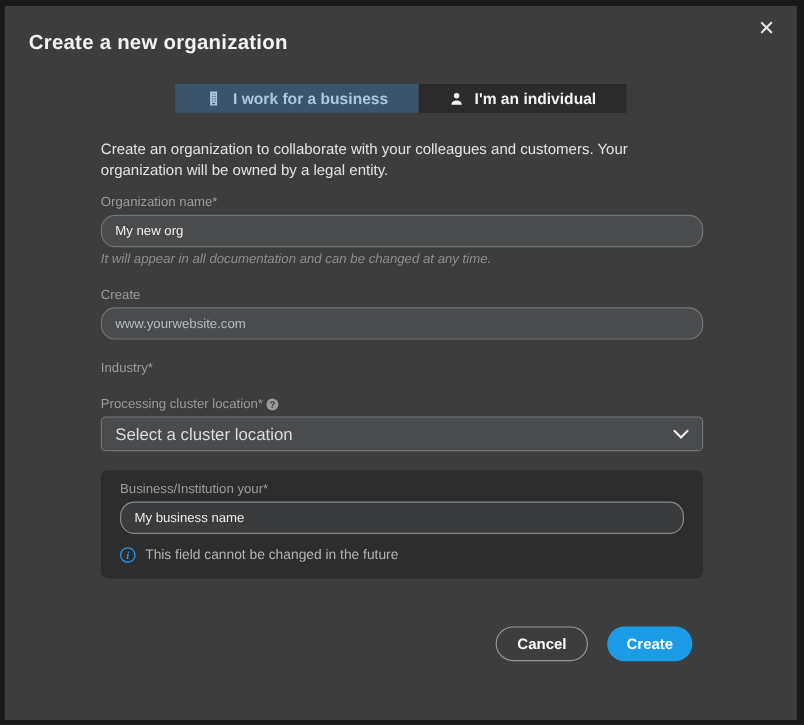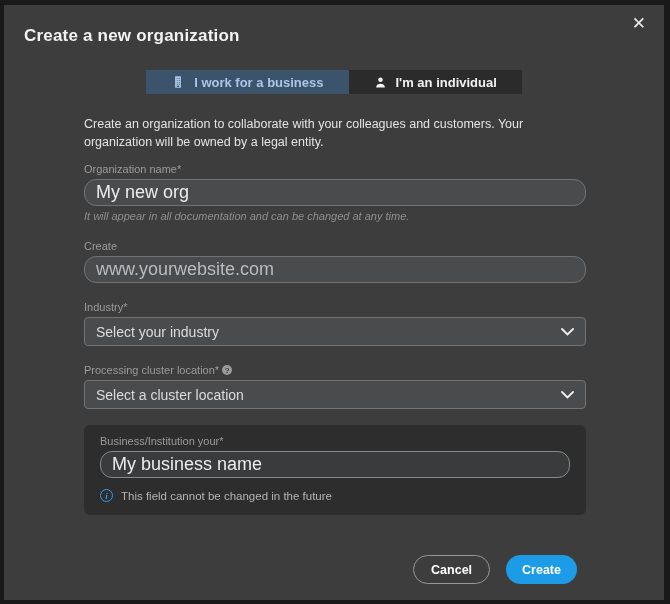--- a/index.html
+++ b/index.html
@@ -45,21 +45,21 @@
   }
   .field { margin-top:18px; }
   .field.first { margin-top:12px; }
   .field-label {
     display:flex; align-items:center; gap:3px;
     font-size:11px; color:#9b9b9b; margin-bottom:4px;
   }
   .text-input {
     width:100%; height:27px;
     background:#494b4d; border:1px solid #717375; border-radius:12px;
-    color:#ececec; font-size:18px; padding:0 11px;
+    color:#ececec; font-size:11px; padding:0 11px;
     font-family:"Liberation Sans", sans-serif;
   }
   .text-input.dim { color:#b9bcbe; }
   .helper {
     font-style:italic; font-size:11px; color:#8e8e8e; margin-top:4px;
   }
   .select {
     position:relative; height:29px;
     background:#494b4d; border:1px solid #717375; border-radius:4px;
     display:flex; align-items:center; padding:0 32px 0 11px;
@@ -147,28 +147,20 @@
       <div class="helper">It will appear in all documentation and can be changed at any time.</div>
     </div>
 
     <div class="field">
       <span class="field-label">Create</span>
       <input class="text-input dim" type="text" value="www.yourwebsite.com" style="">
     </div>
 
     <div class="field">
       <span class="field-label">Industry*</span>
-      <div class="select">
-        <span>Select your industry</span>
-        <span class="chevron">
-          <svg width="13" height="8" viewBox="0 0 13 8" aria-hidden="true">
-            <path d="M1 1l5.5 5.5L12 1" fill="none" stroke="#f0f0f0" stroke-width="1.8" stroke-linecap="round"></path>
-          </svg>
-        </span>
-      </div>
     </div>
 
     <div class="field">
       <span class="field-label">
         <span>Processing cluster location*</span>
         <span class="help-badge">?</span>
       </span>
       <div class="select">
         <span>Select a cluster location</span>
         <span class="chevron">

